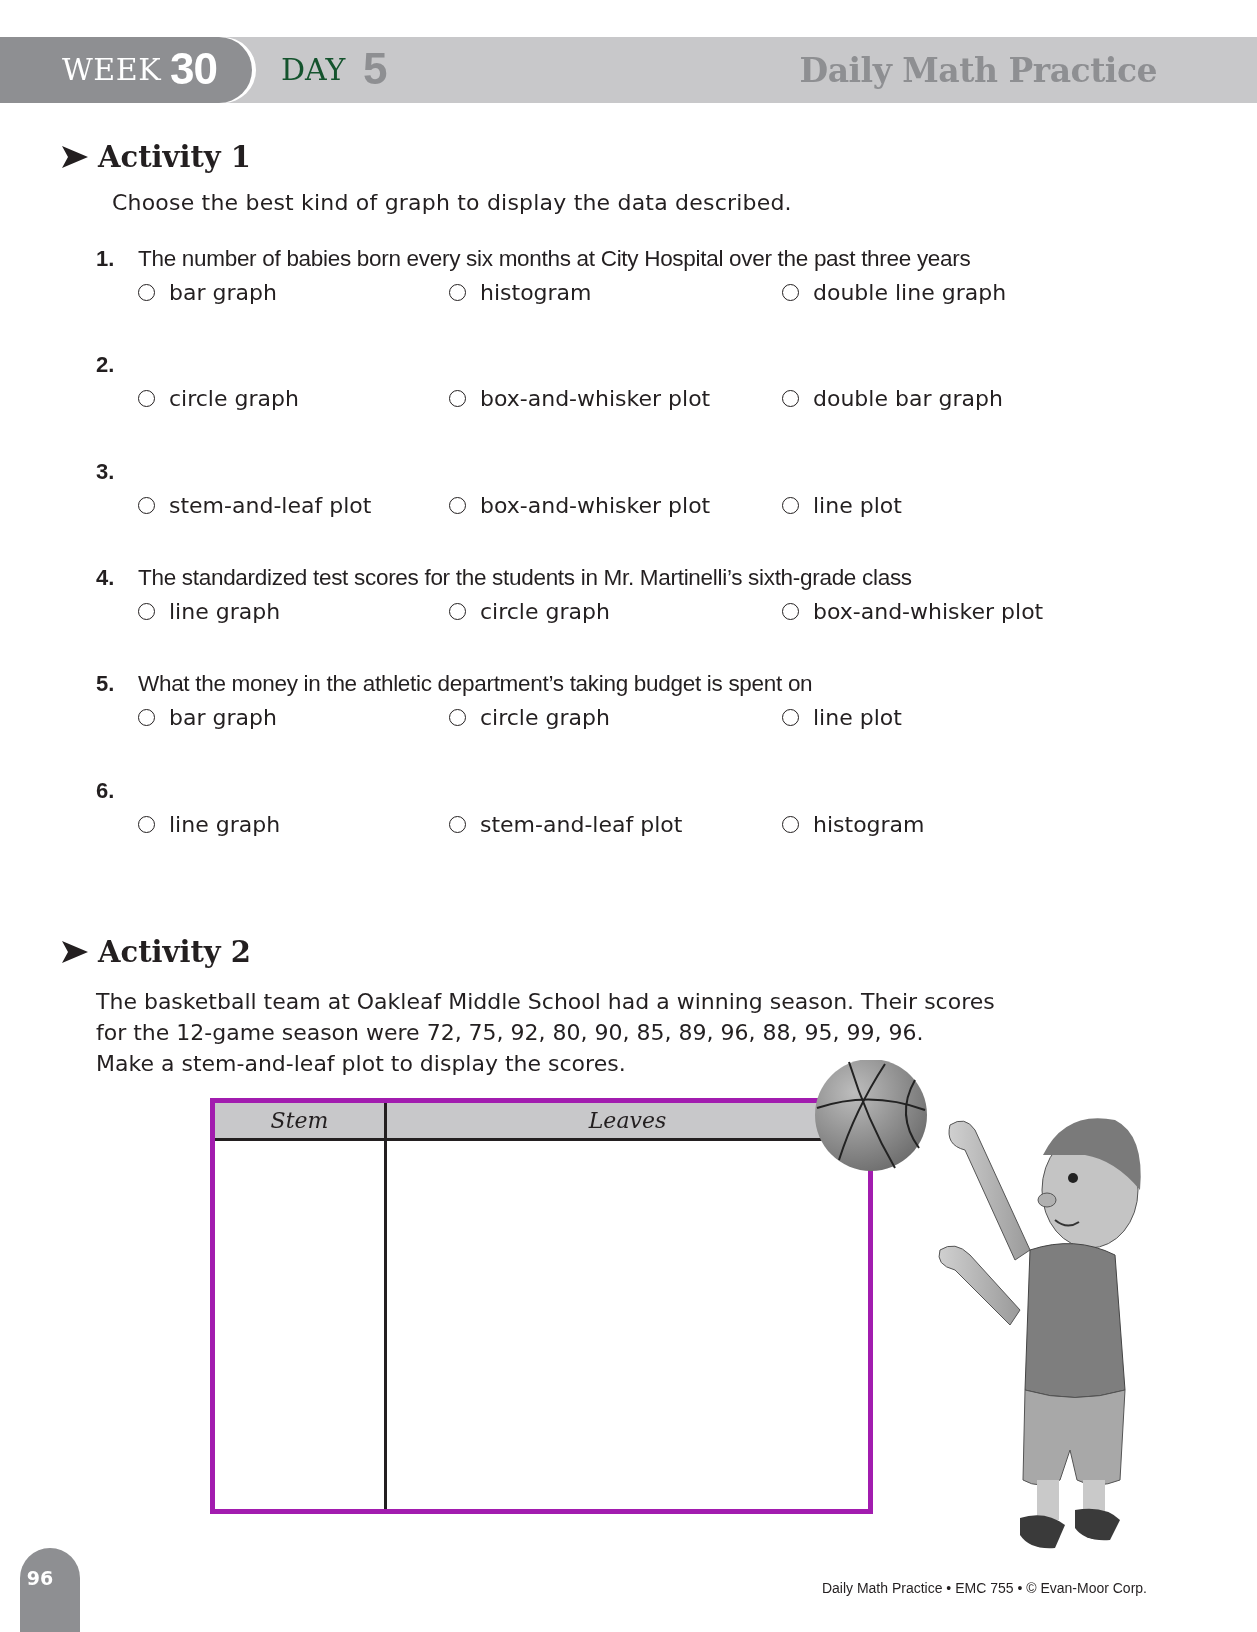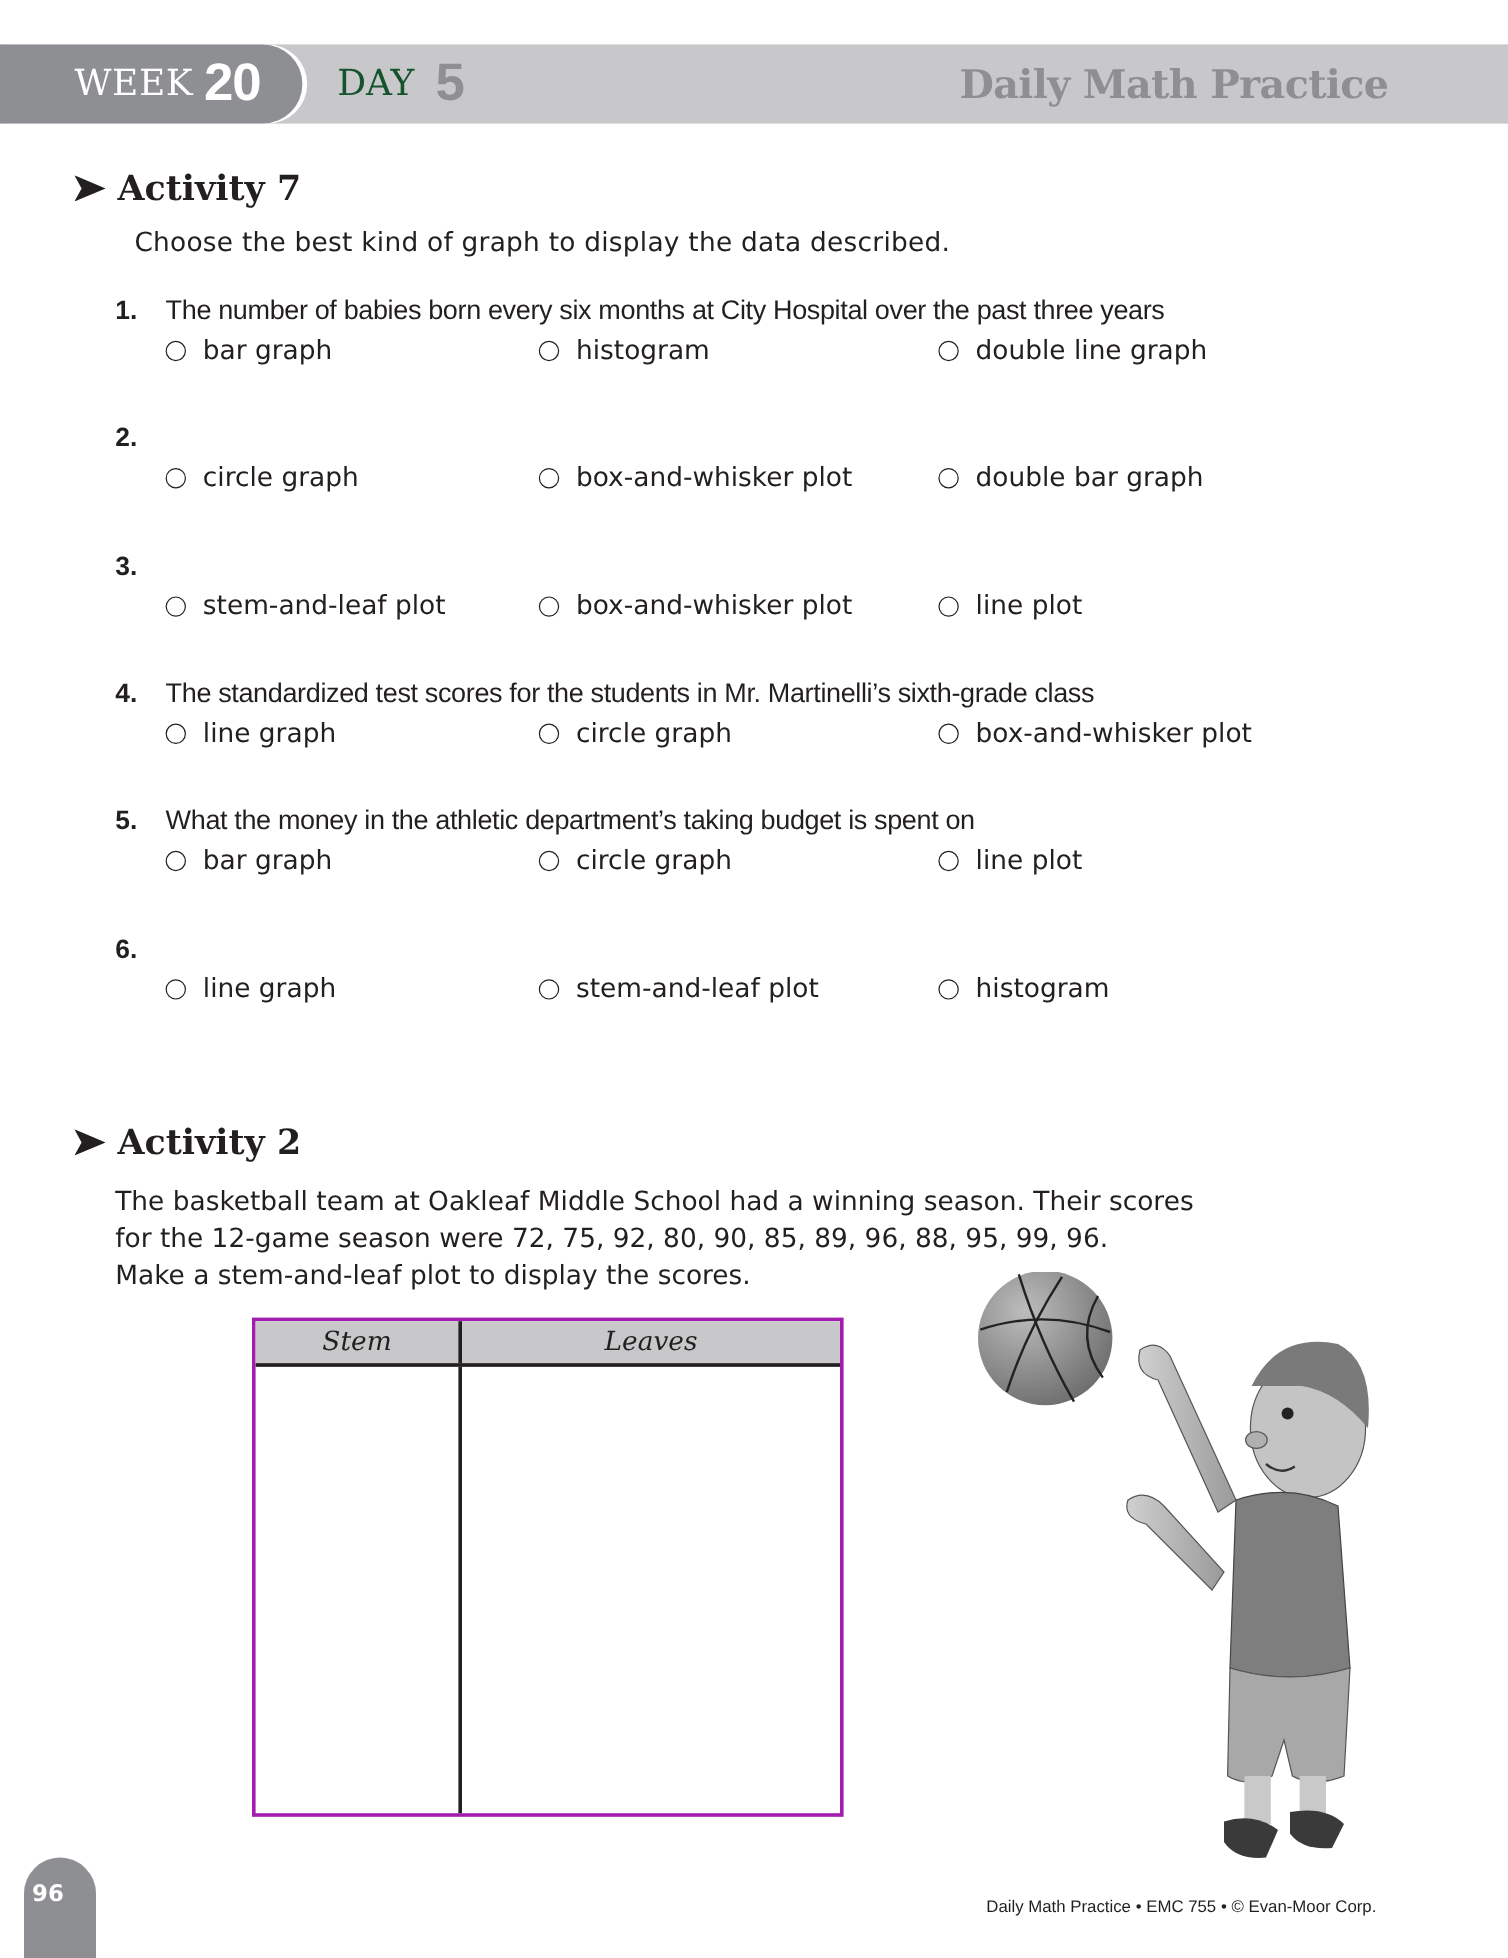--- a/index.html
+++ b/index.html
@@ -61,22 +61,22 @@
     margin-right: 14px; background: #fff;
   }
 
   .act2-text {
     position: absolute; left: 96px; top: 986px; font-family: "DejaVu Sans", sans-serif;
     font-size: 22px; line-height: 31px; color: #231f20;
   }
 
   
   .sl-table {
-    position: absolute; left: 210px; top: 1098px; width: 493px; height: 416px;
-    border: 3px solid #a21caf; display: flex; flex-direction: column;
+    position: absolute; left: 210px; top: 1098px; width: 663px; height: 416px;
+    border: 5px solid #a21caf; display: flex; flex-direction: column;
   }
   .sl-head { height: 38px; display: flex; background: #c8c8ca; border-bottom: 3px solid #231f20; }
   .sl-body { flex: 1; display: flex; }
   .sl-stem { width: 172px; border-right: 3px solid #231f20; }
   .sl-leaves { flex: 1; }
   .sl-head .sl-stem, .sl-head .sl-leaves {
     display: flex; align-items: center; justify-content: center;
     font-family: "DejaVu Serif", serif; font-style: italic; font-size: 22px; color: #231f20;
   }
   .sl-body .sl-stem, .sl-body .sl-leaves { cursor: text; }
@@ -97,30 +97,30 @@
     position: absolute; right: 110px; top: 1580px; font-family: "Liberation Sans", sans-serif;
     font-size: 14px; color: #231f20;
   }
 </style>
 </head>
 <body>
 
 <div class="header"></div>
 <div class="week-tab"></div>
 <span class="week-label">WEEK</span>
-<span class="week-num">20</span>
+<span class="week-num">30</span>
 <span class="day-label">DAY</span>
 <span class="day-num">5</span>
 <span class="brand">Daily Math Practice</span>
 
 <div class="activity-heading" style="top:140px;">
   <svg class="arrow-icon" viewBox="0 0 26 22">
     <polygon points="0,0 26,11 0,22 6,11" fill="#231f20"></polygon>
   </svg>
-  <span class="activity-title">Activity 7</span>
+  <span class="activity-title">Activity 1</span>
 </div>
 <div class="instructions" style="top:190px;margin-left:16px;">Choose the best kind of graph to display the data described.</div>
 
 <div class="question" style="top:246px;">
   <div class="q-row">
     <span class="q-num">1.</span>
     <span class="q-text">The number of babies born every six months at City Hospital over the past three years</span>
   </div>
   <div class="options">
     <label class="option" style="left:42px;">

